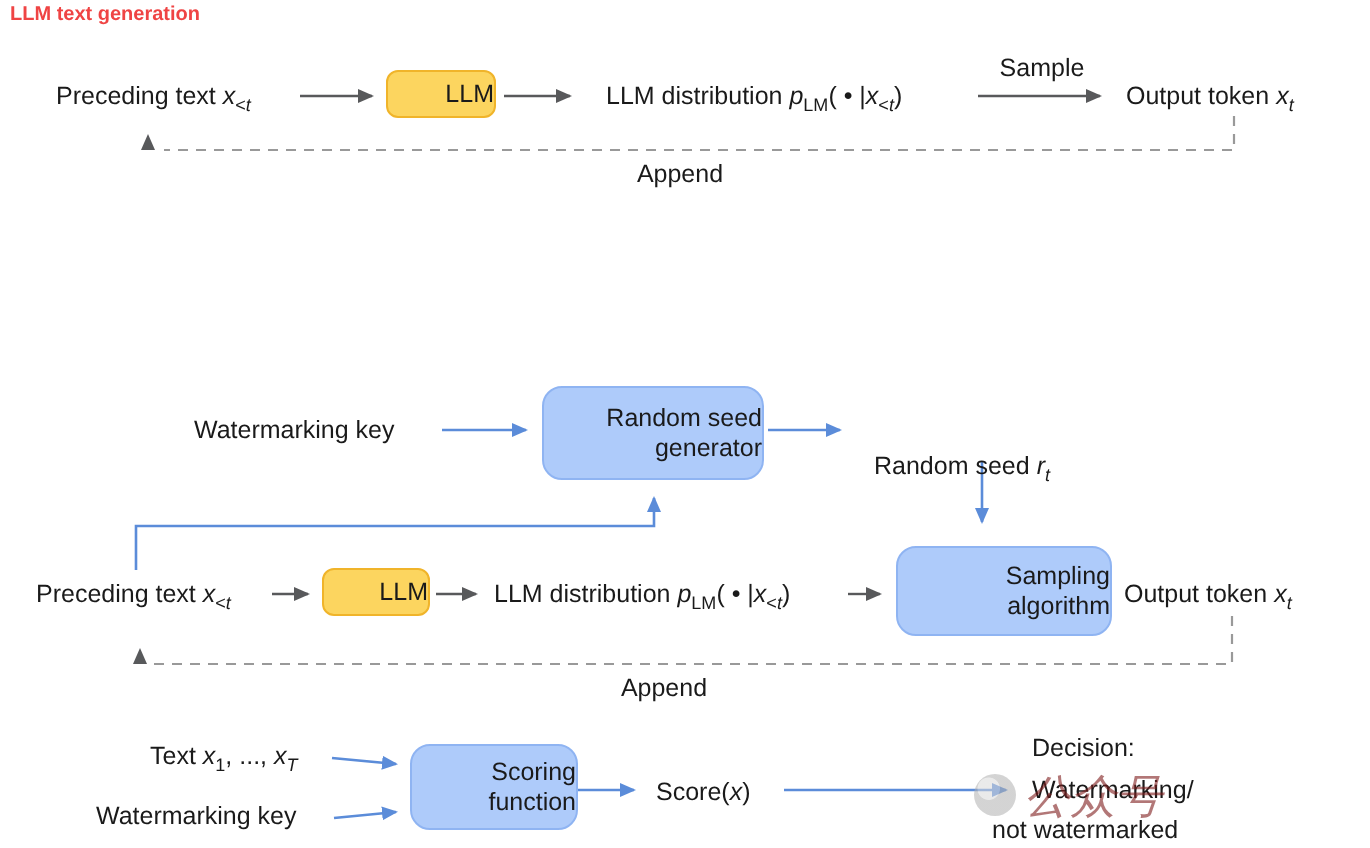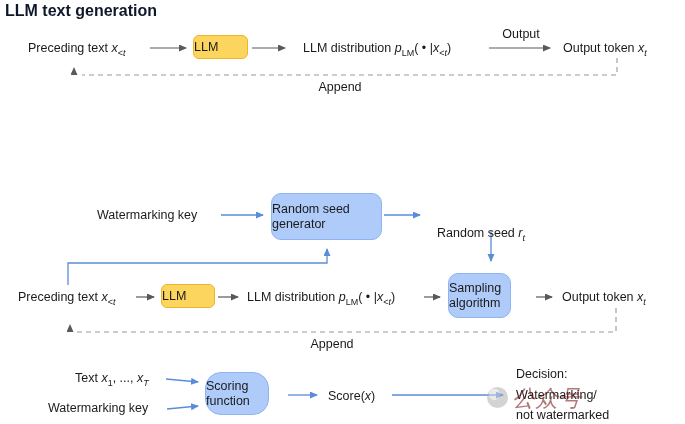--- a/index.html
+++ b/index.html
@@ -9,23 +9,23 @@
     --dash-gray:#999999; --text:#1A1A1A;
   }
   html,body{margin:0;padding:0;background:#fff;}
   #canvas{
     position:relative;width:685px;height:424px;background:#ffffff;
     font-family:"Liberation Sans", sans-serif;color:var(--text);
     overflow:hidden;
   }
   .lbl{position:absolute;font-size:12.5px;white-space:nowrap;line-height:14px;}
   .lbl sub{font-size:9px;line-height:0;}
-  .title{position:absolute;font-size:16px;font-weight:bold;white-space:nowrap;color:#0f172a;}
+  .title{position:absolute;font-size:10px;font-weight:bold;white-space:nowrap;color:#ef4444;}
   .ctr{text-align:center;}
-  .box{position:absolute;display:flex;flex-direction:column;align-items:flex-start;justify-content:center;
+  .box{position:absolute;display:flex;flex-direction:column;align-items:flex-end;justify-content:center;
        font-size:12.5px;line-height:15px;box-sizing:border-box;}
   .box-yellow{background:var(--yellow-fill);border:1px solid var(--yellow-border);border-radius:6px;}
   .box-blue{background:var(--blue-fill);border:1px solid var(--blue-border);border-radius:10px;}
   svg#arrows{position:absolute;left:0;top:0;z-index:0;}
   .ln-g{stroke:var(--gray-arrow);stroke-width:1.2;fill:none;}
   .ln-b{stroke:var(--blue-arrow);stroke-width:1.3;fill:none;}
   .ln-d{stroke:var(--dash-gray);stroke-width:1.1;fill:none;stroke-dasharray:5 4;}
   .mk-g{fill:var(--gray-arrow);}
   .mk-b{fill:var(--blue-arrow);}
   .wm{position:absolute;z-index:3;color:#7f1d1d;opacity:0.6;font-size:23px;white-space:nowrap;font-style:italic;}
@@ -73,21 +73,21 @@
   <div class="title" style="left:5px;top:2px;">LLM text generation</div>
 
   <div class="lbl z2" style="left:28px;top:41px;">Preceding text <i>x</i><sub>&lt;<i>t</i></sub></div>
 
   <div class="box box-yellow z2" style="left:193px;top:35px;width:55px;height:24px;">
     <span>LLM</span>
   </div>
 
   <div class="lbl z2" style="left:303px;top:41px;">LLM distribution <i>p</i><sub>LM</sub>( • |<i>x</i><sub>&lt;<i>t</i></sub>)</div>
 
-  <div class="lbl ctr z2" style="left:489px;top:27px;width:64px;">Output</div>
+  <div class="lbl ctr z2" style="left:489px;top:27px;width:64px;">Sample</div>
 
   <div class="lbl z2" style="left:563px;top:41px;">Output token <i>x</i><sub><i>t</i></sub></div>
 
   <div class="lbl ctr z2" style="left:300px;top:80px;width:80px;">Append</div>
 
 
   <div class="lbl z2" style="left:97px;top:208px;">Watermarking key</div>
 
   <div class="box box-blue z2" style="left:271px;top:193px;width:111px;height:47px;">
     <span>Random seed</span>
@@ -97,41 +97,41 @@
   <div class="lbl z2" style="left:437px;top:226px;">Random seed <i>r</i><sub><i>t</i></sub></div>
 
   <div class="lbl z2" style="left:18px;top:290px;">Preceding text <i>x</i><sub>&lt;<i>t</i></sub></div>
 
   <div class="box box-yellow z2" style="left:161px;top:284px;width:54px;height:24px;">
     <span>LLM</span>
   </div>
 
   <div class="lbl z2" style="left:247px;top:290px;">LLM distribution <i>p</i><sub>LM</sub>( • |<i>x</i><sub>&lt;<i>t</i></sub>)</div>
 
-  <div class="box box-blue z2" style="left:448px;top:273px;width:63px;height:45px;">
+  <div class="box box-blue z2" style="left:448px;top:273px;width:108px;height:45px;">
     <span>Sampling</span>
     <span>algorithm</span>
   </div>
 
   <div class="lbl z2" style="left:562px;top:290px;">Output token <i>x</i><sub><i>t</i></sub></div>
 
   <div class="lbl ctr z2" style="left:292px;top:337px;width:80px;">Append</div>
 
   <div class="lbl z2" style="left:75px;top:371px;">Text <i>x</i><sub>1</sub>, ..., <i>x</i><sub><i>T</i></sub></div>
 
   <div class="lbl z2" style="left:48px;top:401px;">Watermarking key</div>
 
-  <div class="box box-blue z2" style="left:205px;top:372px;width:64px;height:43px;border-radius:16px;">
+  <div class="box box-blue z2" style="left:205px;top:372px;width:84px;height:43px;">
     <span>Scoring</span>
     <span>function</span>
   </div>
 
   <div class="lbl z2" style="left:328px;top:389px;">Score(<i>x</i>)</div>
 
 
   <div class="lbl z2" style="left:516px;top:367px;">Decision:</div>
   <div class="lbl z2" style="left:516px;top:388px;">Watermarking/</div>
-  <div class="lbl z2" style="left:516px;top:408px;">not watermarked</div>
+  <div class="lbl z2" style="left:496px;top:408px;">not watermarked</div>
 
   <div class="wm-logo" style="left:487px;top:387px;"></div>
   <div class="wm" style="left:512px;top:383px;">公众号</div>
 
 </div>
 
 </body></html>

